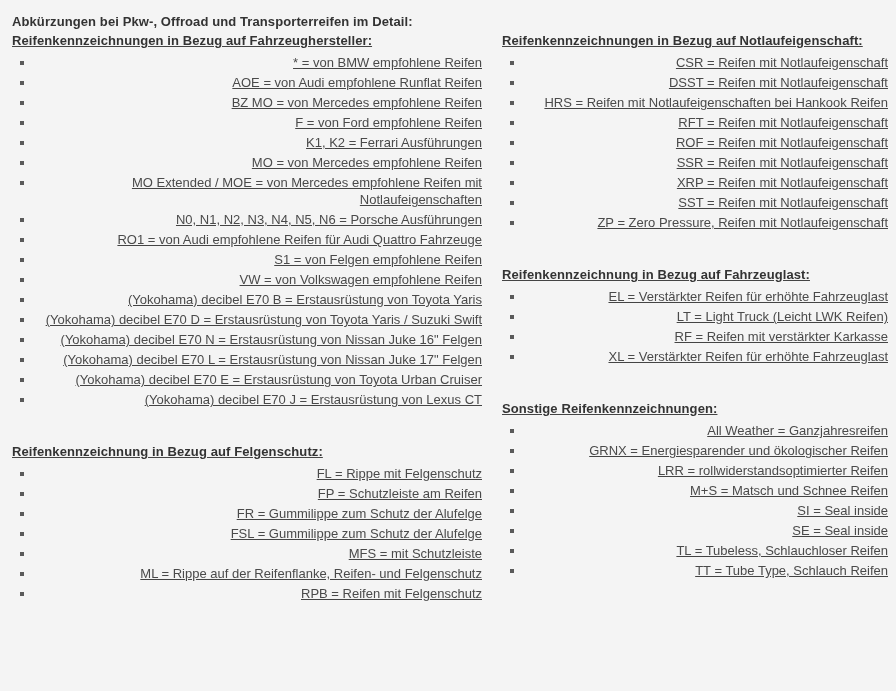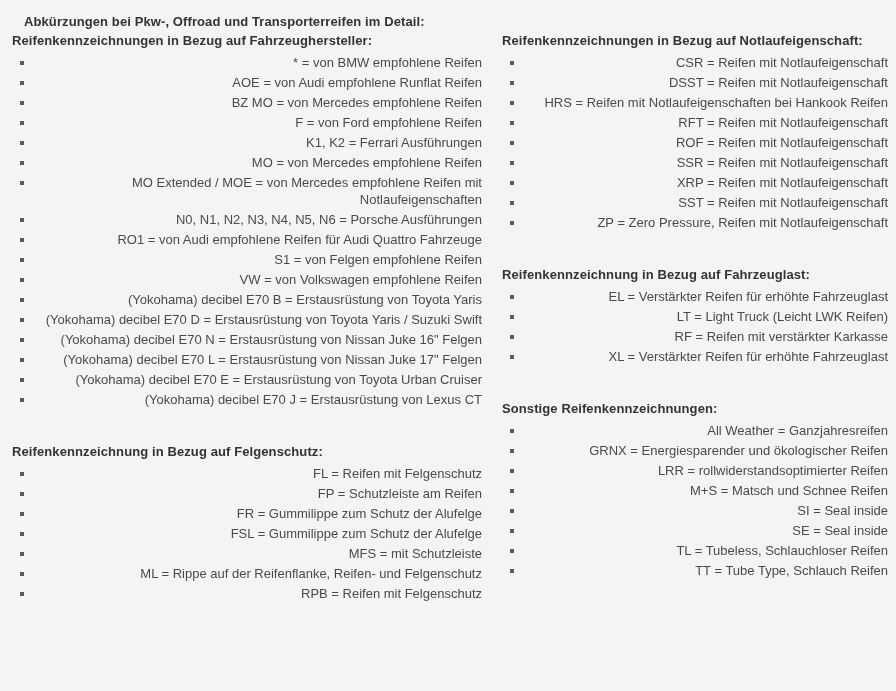--- a/index.html
+++ b/index.html
@@ -21,39 +21,40 @@
     position: relative;
     width: 896px;
     height: 691px;
     box-sizing: border-box;
     padding: 0;
     background: #f4f4f4;
   }
 
   .doc-title {
     position: absolute;
-    left: 24px;
+    left: 12px;
     top: 5px;
     font-size: 13px;
     font-weight: bold;
     color: #333333;
     letter-spacing: 0.1px;
     white-space: nowrap;
   }
 
   .columns {
     position: absolute;
     left: 0;
     top: 33px;
     width: 896px;
   }
 
   .col {
     position: absolute;
     top: 0;
+    text-decoration: underline;
   }
   .col-left  { left: 12px;  width: 470px; }
   .col-right { left: 502px; width: 386px; }
 
   .section { margin: 0 0 0 0; }
   .section + .section { margin-top: 36px; }
 
   .section-heading {
     font-size: 13px;
     font-weight: bold;
@@ -153,21 +154,21 @@
             </li>
             <li>
               <span class="li-text">(Yokohama) decibel E70 J = Erstausrüstung von Lexus CT</span>
             </li>
           </ul>
         </div>
         <div class="section">
           <div class="section-heading">Reifenkennzeichnung in Bezug auf Felgenschutz:</div>
           <ul class="abbr-list">
             <li>
-              <span class="li-text">FL = Reifen mit Felgenschutz</span>
+              <span class="li-text">FL = Rippe mit Felgenschutz</span>
             </li>
             <li>
               <span class="li-text">FP = Schutzleiste am Reifen</span>
             </li>
             <li>
               <span class="li-text">FR = Gummilippe zum Schutz der Alufelge</span>
             </li>
             <li>
               <span class="li-text">FSL = Gummilippe zum Schutz der Alufelge</span>
             </li>

